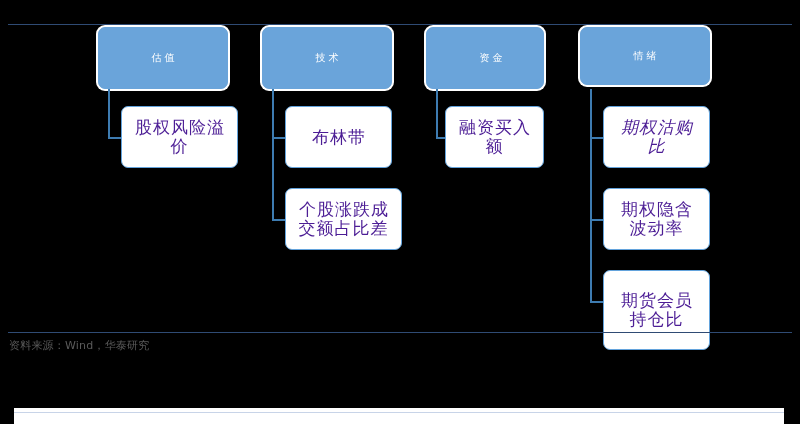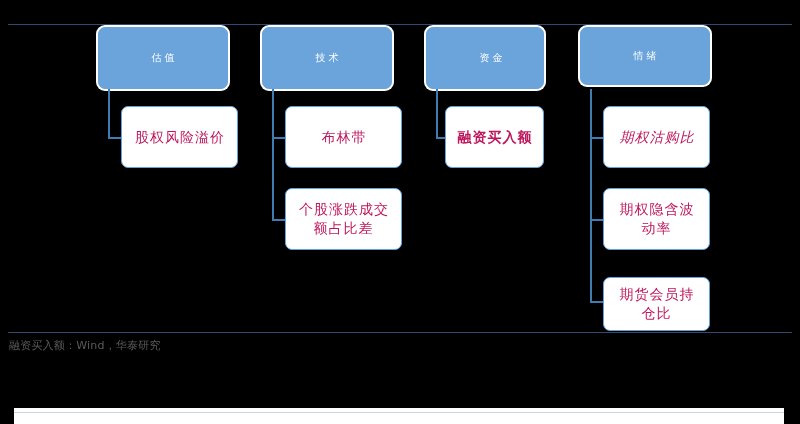--- a/index.html
+++ b/index.html
@@ -101,22 +101,22 @@
     border-radius: 7px;
     background: #ffffff;
     border: 1.6px solid #63a3dc;
     box-sizing: border-box;
     display: flex;
     align-items: center;
     justify-content: center;
     text-align: center;
   }
   .leaf-label {
-    font-size: 14px;
-    color: #be185d;
+    font-size: 17px;
+    color: #4c1d95;
     line-height: 19px;
     letter-spacing: 1px;
     text-indent: 1px;
     padding: 0 8px;
   }
 
   
   .trunk {
     position: absolute;
     width: 2px;
@@ -142,53 +142,53 @@
       <div class="trunk" style="left: 108px; top: 89px; height: 48px;"></div>
       <div class="branch" style="left: 108px; top: 137px; width: 13px;"></div>
       <div class="leaf-box" style="left: 121px; top: 106px; width: 117px; height: 62px;">
         <span class="leaf-label">股权风险溢价</span>
       </div>
       <div class="head-box" style="left: 262px; top: 27px; width: 130px; height: 62px; text-align: right;">
         <span class="head-label">技术</span>
       </div>
       <div class="trunk" style="left: 272px; top: 89px; height: 130px;"></div>
       <div class="branch" style="left: 272px; top: 137px; width: 13px;"></div>
-      <div class="leaf-box" style="left: 285px; top: 106px; width: 117px; height: 62px;">
+      <div class="leaf-box" style="left: 285px; top: 106px; width: 107px; height: 62px;">
         <span class="leaf-label">布林带</span>
       </div>
       <div class="branch" style="left: 272px; top: 219px; width: 13px;"></div>
       <div class="leaf-box" style="left: 285px; top: 188px; width: 117px; height: 62px;">
         <span class="leaf-label">个股涨跌成交额占比差</span>
       </div>
       <div class="head-box" style="left: 426px; top: 27px; width: 118px; height: 62px; padding-left: 12px;">
         <span class="head-label">资金</span>
       </div>
       <div class="trunk" style="left: 436px; top: 89px; height: 48px;"></div>
       <div class="branch" style="left: 436px; top: 137px; width: 9px;"></div>
-      <div class="leaf-box" style="left: 445px; top: 106px; width: 99px; height: 62px; font-weight: bold;">
+      <div class="leaf-box" style="left: 445px; top: 106px; width: 99px; height: 62px;">
         <span class="leaf-label">融资买入额</span>
       </div>
       <div class="head-box" style="left: 580px; top: 27px; width: 130px; height: 58px;">
         <span class="head-label">情绪</span>
       </div>
       <div class="trunk" style="left: 590px; top: 89px; height: 212px;"></div>
       <div class="branch" style="left: 590px; top: 137px; width: 13px;"></div>
       <div class="leaf-box" style="left: 603px; top: 106px; width: 107px; height: 62px; font-style: italic;">
         <span class="leaf-label">期权沽购比</span>
       </div>
       <div class="branch" style="left: 590px; top: 219px; width: 13px;"></div>
       <div class="leaf-box" style="left: 603px; top: 188px; width: 107px; height: 62px; align-items: center;">
         <span class="leaf-label">期权隐含波动率</span>
       </div>
       <div class="branch" style="left: 590px; top: 301px; width: 13px;"></div>
-      <div class="leaf-box" style="left: 603px; top: 277px; width: 107px; height: 54px;">
+      <div class="leaf-box" style="left: 603px; top: 270px; width: 107px; height: 80px;">
         <span class="leaf-label">期货会员持仓比</span>
       </div>
     </div>
 
   <div class="rule-bottom"></div>
 
-  <div class="source-text">融资买入额：Wind，华泰研究</div>
+  <div class="source-text">资料来源：Wind，华泰研究</div>
 
   <div class="bottom-strip"></div>
   <div class="bottom-strip-line"></div>
 
 </div>
 
 </body></html>

